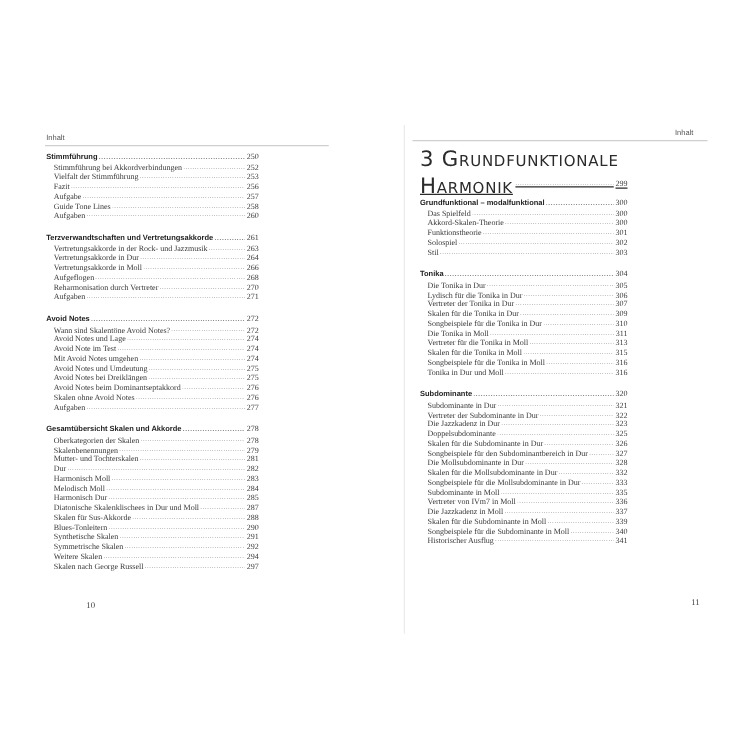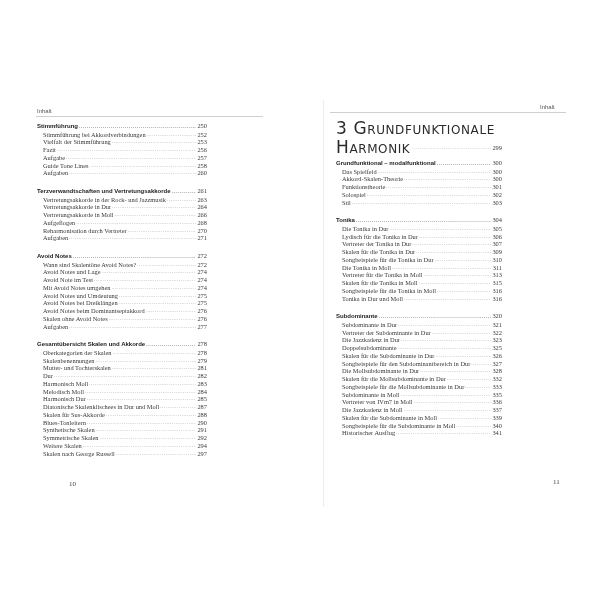--- a/index.html
+++ b/index.html
@@ -15,21 +15,21 @@
     .section { margin-bottom:10px; }
     .row { display:flex; align-items:flex-end; white-space:nowrap; height:7.75px; line-height:7.75px; font-size:6.4px; }
     .row .lbl { flex:0 0 auto; }
     .row .dots { flex:1 1 auto; overflow:hidden; color:#777; letter-spacing:0.6px; font-size:5px; margin:0 1px; }
     .row .dots::before { content:"........................................................................................................................................"; }
     .row .pg { flex:0 0 auto; }
     .row.h { font-family:"Liberation Sans", sans-serif; font-weight:bold; font-size:6px; color:#222; height:8.5px; line-height:8.5px; }
     .row.h .pg { font-family:"Liberation Serif", serif; font-weight:normal; font-size:6.4px; color:#3a3a3a; }
     .row.sub .lbl { padding-left:6px; }
     .chapter { font-family:"DejaVu Sans", sans-serif; font-variant:small-caps; color:#2b2b2b; font-size:17px; line-height:19px; letter-spacing:0.6px; }
-    .chapter-row { display:flex; align-items:flex-start; white-space:nowrap; }
+    .chapter-row { display:flex; align-items:center; white-space:nowrap;text-decoration:underline; }
     .chapter-row .dots { flex:1 1 auto; overflow:hidden; color:#888; font-size:5px; letter-spacing:0.6px; margin:0 1px 3px 2px; font-family:"Liberation Serif", serif; font-variant:normal; }
     .chapter-row .dots::before { content:"........................................................................................................"; }
     .chapter-row .pg { font-family:"Liberation Serif", serif; font-size:6.4px; color:#3a3a3a; margin-bottom:3px; font-variant:normal; letter-spacing:0; }
     .folio { position:absolute; font-size:7px; color:#444; }
   </style>
 </head>
 <body>
 
 <div class="page page-left">
   <div class="running-head" style="left:37px;top:108px;">Inhalt</div>

